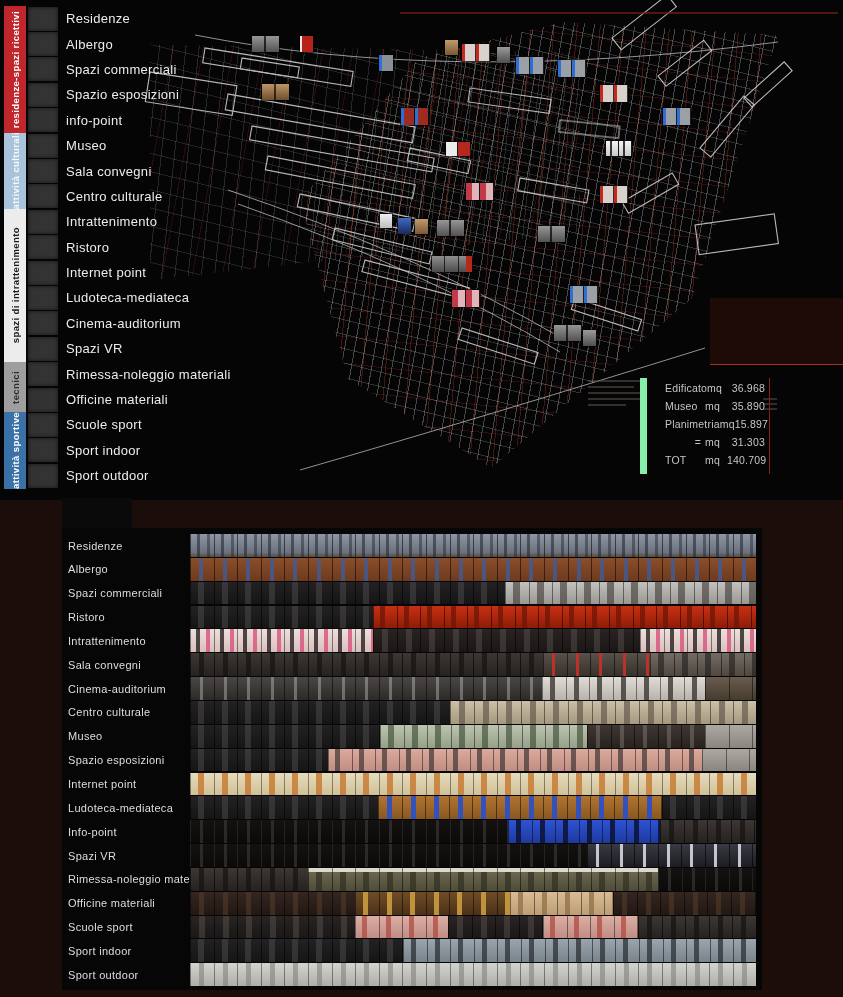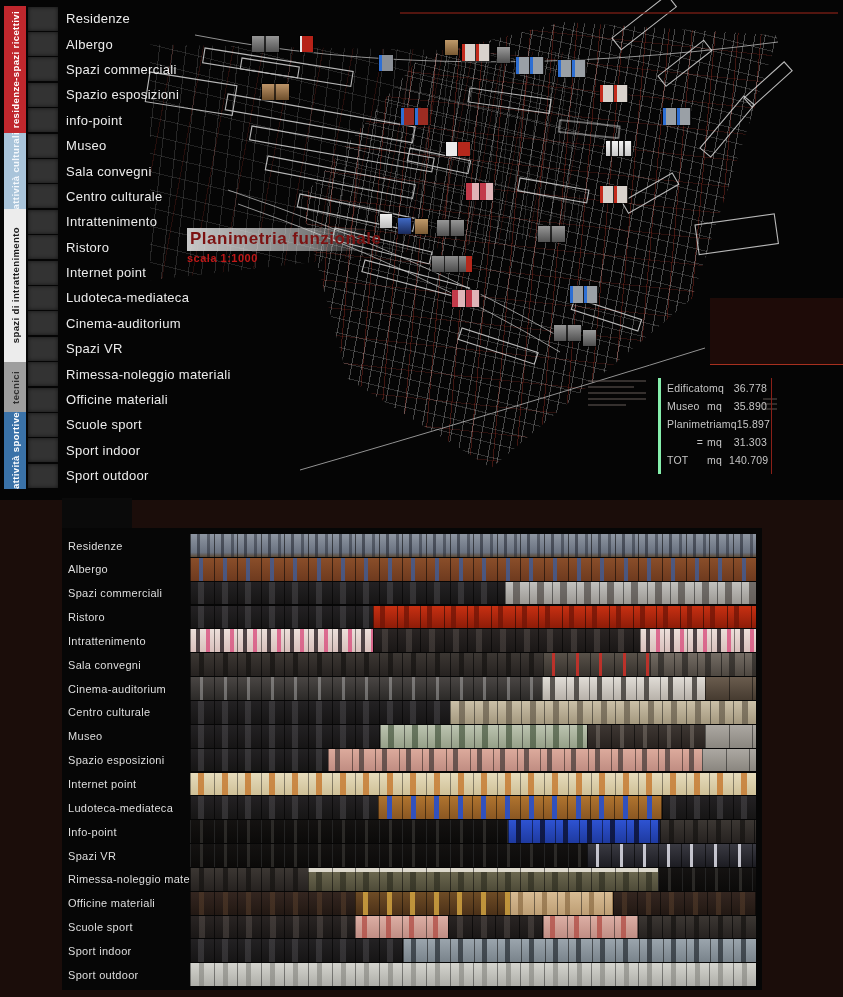--- a/index.html
+++ b/index.html
@@ -25,22 +25,22 @@
   #wire-svg{position:absolute;left:0;top:0;}
   #maroon-panel{position:absolute;left:710px;top:298px;width:133px;height:66px;
     background:#1e0b08;border-bottom:1px solid #a8301f;}
   
   #title-block{position:absolute;left:187px;top:228px;width:180px;}
   #title-strip{background:linear-gradient(90deg,rgba(216,216,216,.92) 0%,rgba(216,216,216,.55) 70%,rgba(216,216,216,0) 100%);
      padding:1px 3px 2px 3px;}
   #title-strip .t{font-size:17px;font-weight:bold;color:#7c1212;letter-spacing:.5px;white-space:nowrap;}
   #title-scale{font-size:11px;font-weight:bold;color:#c01818;margin-top:1px;letter-spacing:.5px;}
   
-  #area-table{position:absolute;left:658px;top:378px;width:100px;height:92px;
-     border-left:3px solid #86efac;border-right:1px solid #8a2018;padding:4px 4px 0 6px;}
+  #area-table{position:absolute;left:640px;top:378px;width:100px;height:92px;
+     border-left:7px solid #86efac;border-right:1px solid #8a2018;padding:4px 4px 0 18px;}
   .at-row{display:flex;font-size:10.5px;color:#c6c6c6;margin-bottom:6px;letter-spacing:.2px;}
   .at-row .lbl{flex:1;}
   .at-row .unit{width:22px;}
   .at-row .val{width:38px;text-align:right;}
   #fine-print{position:absolute;left:588px;top:380px;width:58px;}
   #fine-print i{display:block;height:2px;margin-bottom:4px;background:#5c5450;opacity:.55;}
   #fine-print i:nth-child(2){width:80%;}#fine-print i:nth-child(5){width:65%;}
   #fine-print2{position:absolute;left:763px;top:398px;width:14px;}
   #fine-print2 i{display:block;height:2px;margin-bottom:3px;background:#5c5450;opacity:.5;}
   
@@ -206,45 +206,39 @@
         <div class="mk k-t" style="left: 415px; top: 219px;"></div>
         <div class="mk k-g2" style="left: 437px; top: 220px;"></div>
         <div class="mk k-g2" style="left: 538px; top: 226px;"></div>
         <div class="mk k-g2r" style="left: 432px; top: 256px;"></div>
         <div class="mk k-r2" style="left: 452px; top: 290px;"></div>
         <div class="mk k-bb" style="left: 570px; top: 286px;"></div>
         <div class="mk k-g2" style="left: 554px; top: 325px;"></div>
         <div class="mk k-g" style="left: 583px; top: 330px;"></div>
       </div>
 
-    <div id="title-block">
-      <div id="title-strip">
-        <span class="t">Planimetria funzionale</span>
-      </div>
-      <div id="title-scale">scala 1:1000</div>
-    </div>
 
     <div id="fine-print">
       <i></i>
         <i></i>
         <i></i>
         <i></i>
         <i></i>
     </div>
     <div id="fine-print2">
       <i></i>
         <i></i>
         <i></i>
     </div>
 
     <div id="area-table">
       <div class="at-row">
         <span class="lbl">Edificato</span>
         <span class="unit">mq</span>
-        <span class="val">36.778</span>
+        <span class="val">36.968</span>
       </div>
       <div class="at-row">
         <span class="lbl">Museo</span>
         <span class="unit">mq</span>
         <span class="val">35.890</span>
       </div>
       <div class="at-row">
         <span class="lbl">Planimetria</span>
         <span class="unit">mq</span>
         <span class="val">15.897</span>

